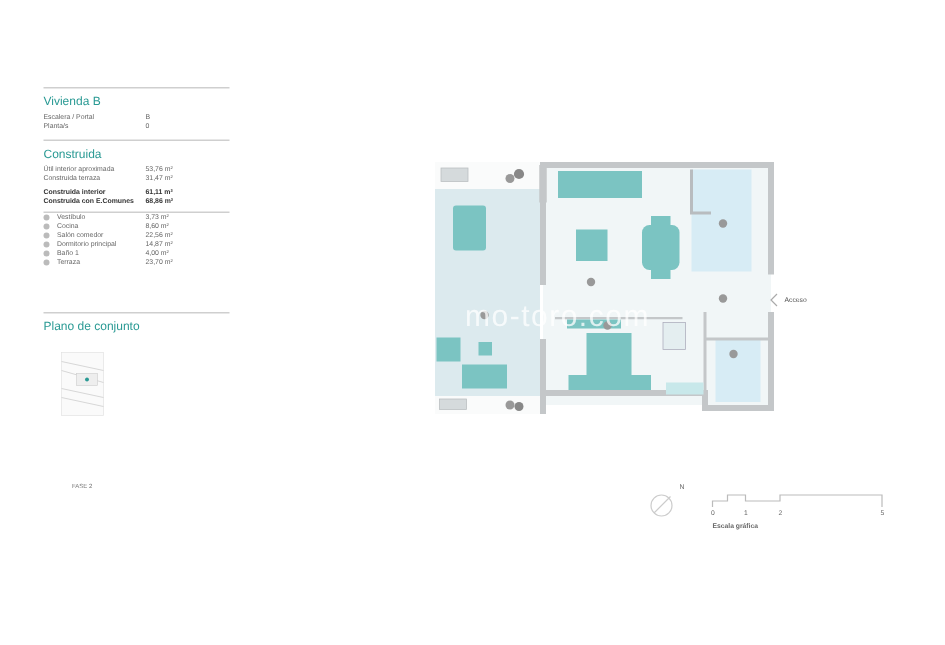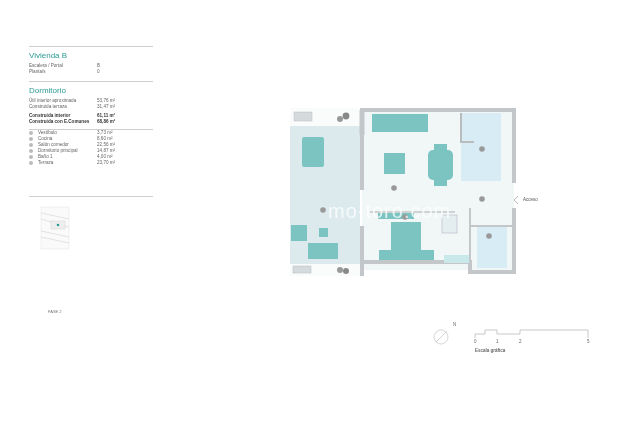--- a/index.html
+++ b/index.html
@@ -1,46 +1,46 @@
 <!DOCTYPE html>
 <html><head>
 <meta charset="utf-8">
 <style>
   html,body{margin:0;padding:0;background:#fff;}
   body{width:630px;height:430px;position:relative;overflow:hidden;font-family:"Liberation Sans",sans-serif;color:#555;}
-  .sidebar{position:absolute;left:29px;top:46px;width:124px;}
+  .sidebar{position:absolute;left:29px;top:58px;width:124px;}
   .hr{height:1px;background:#cfcfcf;width:124px;}
   .h{color:#2a9a94;font-size:8px;margin:4px 0 3px 0;}
   .row{display:flex;font-size:4.6px;line-height:6px;color:#666;}
   .row .k{width:54px;}
   .row .v{width:40px;text-align:left;}
   .row.b{font-weight:bold;color:#333;}
   .dot{display:inline-block;width:4px;height:4px;border-radius:50%;background:#bbb;margin-right:5px;vertical-align:middle;}
   .plan{position:absolute;left:0;top:0;width:630px;height:430px;}
-  .watermark{position:absolute;left:328px;top:200px;font-size:20px;color:rgba(255,255,255,.75);letter-spacing:1px;font-family:"Liberation Sans",sans-serif;}
+  .watermark{position:absolute;left:310px;top:200px;font-size:20px;color:rgba(255,255,255,.75);letter-spacing:1px;font-family:"Liberation Sans",sans-serif;}
   .acceso{position:absolute;left:523px;top:197px;font-size:4.5px;color:#555;}
   .scale-lbl{position:absolute;font-size:4.5px;color:#666;}
 </style>
 </head>
 <body>
 
 <div class="sidebar">
   <div class="hr"></div>
   <div class="h">Vivienda B</div>
   <div class="row">
     <span class="k">Escalera / Portal</span>
     <span class="v" style="padding-left:14px">B</span>
   </div>
   <div class="row">
     <span class="k">Planta/s</span>
     <span class="v" style="padding-left:14px">0</span>
   </div>
   <div class="hr" style="margin-top:6px"></div>
 
-  <div class="h">Dormitorio</div>
+  <div class="h">Construida</div>
   <div class="row">
     <span class="k" style="width:68px">Útil interior aproximada</span>
     <span class="v">53,76 m²</span>
   </div>
   <div class="row">
     <span class="k" style="width:68px">Construida terraza</span>
     <span class="v">31,47 m²</span>
   </div>
   <div class="row b" style="margin-top:3px">
     <span class="k" style="width:68px">Construida interior</span>
@@ -71,20 +71,21 @@
   <div class="row">
     <span class="k" style="width:68px"><span class="dot"></span><span>Baño 1</span></span>
     <span class="v">4,00 m²</span>
   </div>
   <div class="row">
     <span class="k" style="width:68px"><span class="dot"></span><span>Terraza</span></span>
     <span class="v">23,70 m²</span>
   </div>
   <div class="hr" style="margin-top:30px"></div>
 
+  <div class="h">Plano de conjunto</div>
   <svg width="124" height="70">
     <rect x="12" y="10" width="28" height="42" fill="#fafafa" stroke="#e3e3e3" stroke-width="0.5"></rect>
     <path d="M12 16 L40 22 M12 22 L40 30 M12 34 L40 40 M12 40 L40 46" stroke="#d2d2d2" stroke-width="0.6"></path>
     <rect x="22" y="24" width="14" height="8" fill="#eee" stroke="#ccc" stroke-width="0.4"></rect>
     <circle cx="29" cy="28" r="1.3" fill="#2a9a94"></circle>
   </svg>
   <div style="position:absolute;left:19px;top:263px;font-size:4px;color:#777">FASE 2</div>
 </div>
 
 <svg class="plan" viewBox="0 0 630 430">

